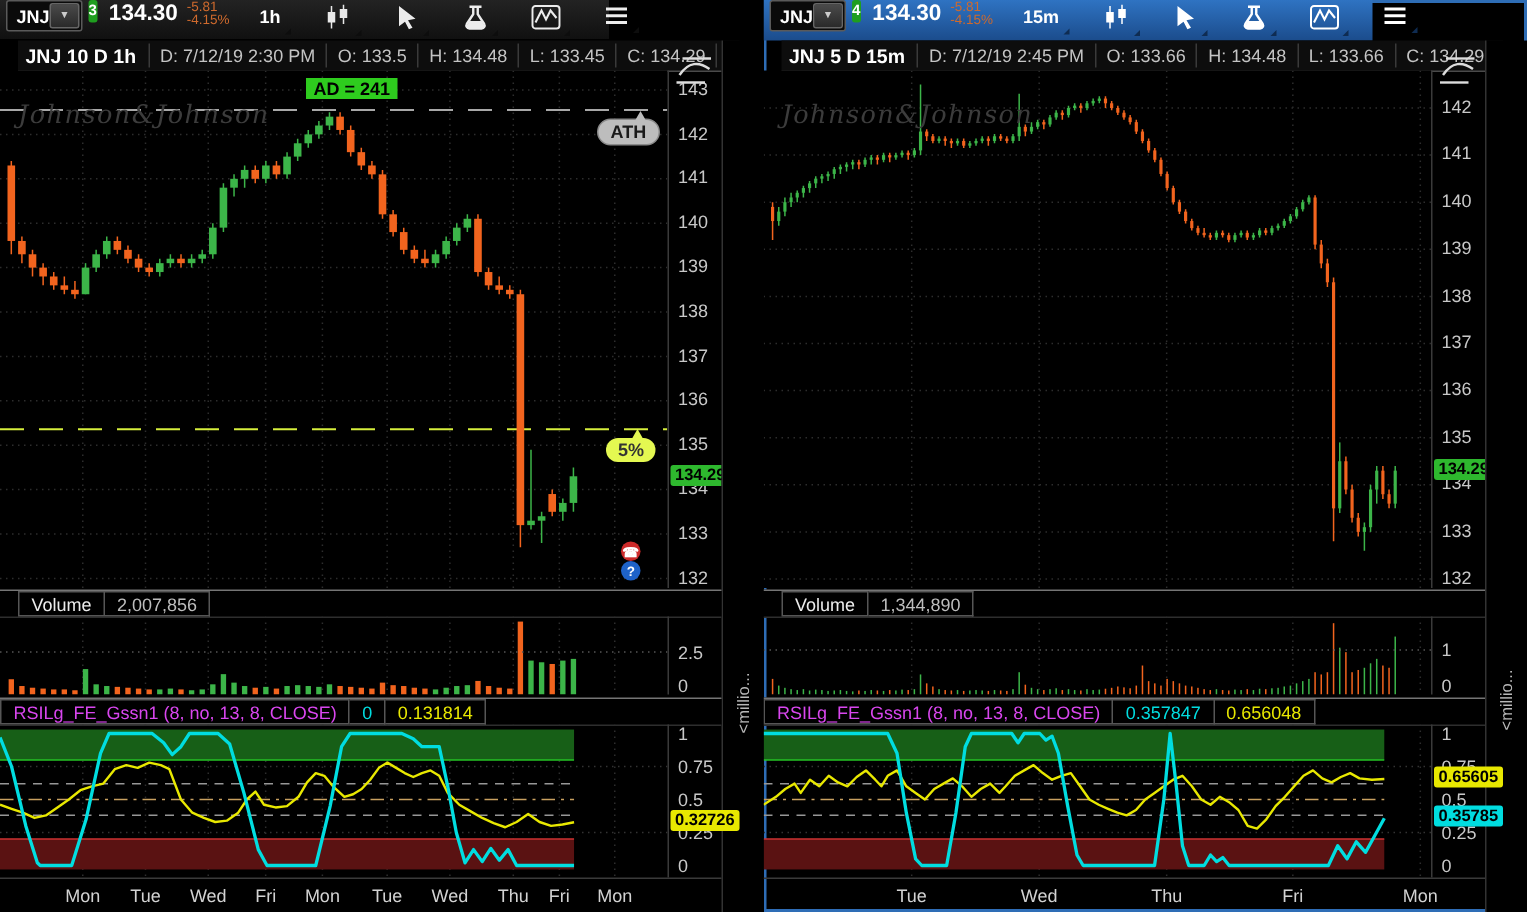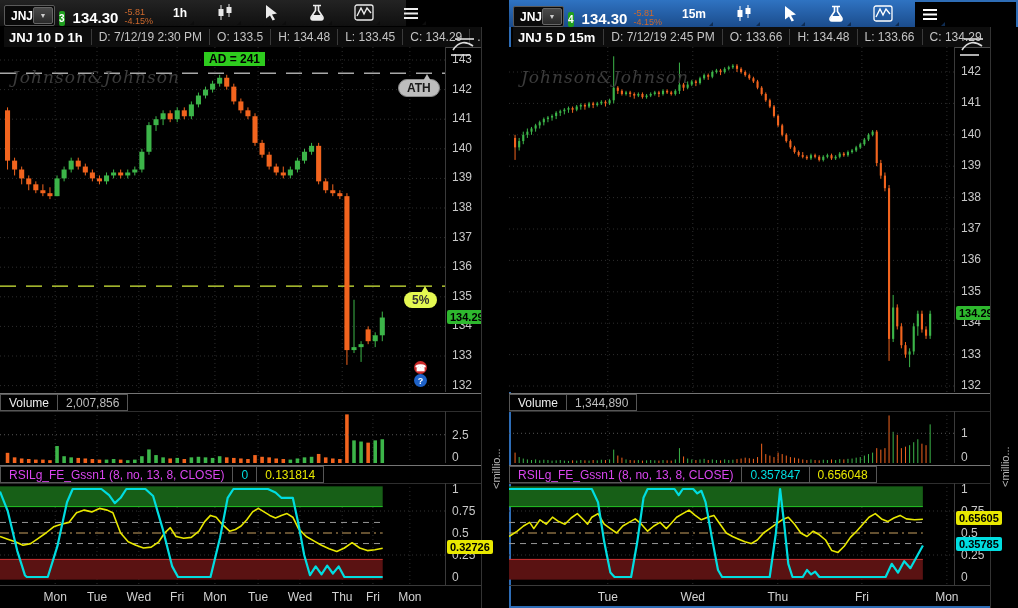--- a/index.html
+++ b/index.html
@@ -1,36 +1,36 @@
 <!DOCTYPE html>
 <html><head>
 <meta charset="utf-8">
 <style>
   html,body{margin:0;padding:0;background:#000;}
   body{width:1018px;height:608px;position:relative;font-family:"Liberation Sans",sans-serif;overflow:hidden;}
   .panel{position:absolute;top:0;width:509px;height:608px;background:#000;overflow:hidden;}
   #panel-left{left:0;}
   #panel-right{left:509px;box-shadow:inset 0 0 0 2px #2e6db6;}
   
-  .toolbar{position:absolute;top:0;left:0;width:406px;height:27px;display:flex;align-items:flex-end;gap:4px;padding:0 4px;box-sizing:border-box;}
+  .toolbar{position:absolute;top:0;left:0;width:406px;height:27px;display:flex;align-items:flex-start;gap:4px;padding:0 4px;box-sizing:border-box;}
   .toolbar.dark{background:linear-gradient(#232323,#101010);border-bottom:1px solid #000;}
   .toolbar.blue{background:linear-gradient(#2f73c2,#1b4c8c);}
   .sym-box{display:flex;align-items:center;height:19px;background:#0a0a0a;border:1px solid #5a5a5a;border-radius:2px;width:96px;}
   .sym-text{flex:1;color:#fff;font-size:12px;font-weight:bold;padding-left:6px;}
   .sym-dd{width:18px;height:15px;margin-right:1px;background:linear-gradient(#4a4a4a,#2a2a2a);border:1px solid #666;border-radius:2px;color:#ccc;font-size:7px;display:flex;align-items:center;justify-content:center;}
   .link-badge{width:13px;height:15px;background:#1f9e1f;color:#fff;font-size:10px;font-weight:bold;display:flex;align-items:center;justify-content:center;border-radius:2px;position:relative;}
   .price{color:#fff;font-size:15px;font-weight:bold;margin-left:4px;}
   .chg{display:flex;flex-direction:column;justify-content:center;font-size:9px;line-height:9px;color:#cf6a2d;margin-left:2px;}
   .tb-sep{width:1px;height:21px;background:rgba(255,255,255,0.18);margin:0 3px;}
   .tf{color:#fff;font-size:12px;font-weight:bold;position:relative;padding:4px 8px 6px 6px;}
   .tool-btn{position:relative;padding:3px 7px 5px 7px;display:flex;align-items:center;}
   .corner{position:absolute;right:1px;bottom:1px;width:0;height:0;border-left:4px solid transparent;border-bottom:4px solid #0d0d0d;}
   .toolbar.blue .corner{border-bottom-color:#0f2c52;}
   
-  .ohlc-row{position:absolute;top:27px;left:4px;width:481px;height:20px;background:#0d0d0d;border-bottom:1px solid #4a4a4a;display:flex;align-items:center;overflow:hidden;}
+  .ohlc-row{position:absolute;top:27px;left:12px;width:481px;height:20px;background:#0d0d0d;border-bottom:1px solid #4a4a4a;display:flex;align-items:center;overflow:hidden;}
   .ohlc-title{color:#fff;font-size:13px;font-weight:bold;padding:0 8px 0 5px;white-space:nowrap;}
   .ofield{color:#c4c4c4;font-size:12px;padding:0 7px;border-left:1px solid #3a3a3a;white-space:nowrap;height:16px;display:flex;align-items:center;}
   
   .plot{position:absolute;top:47px;left:0;width:445px;height:345px;overflow:hidden;background:#000;}
   .axis-main{position:absolute;top:47px;left:445px;width:36px;height:345px;border-left:1px solid #3a3a3a;}
   .ylab{position:absolute;left:6px;color:#c8c8c8;font-size:12px;white-space:nowrap;}
   .axis-bubble{position:absolute;left:1px;padding:1px 3px;font-size:11px;font-weight:bold;border-radius:2px;color:#000;white-space:nowrap;}
   .axis-bubble.green{background:#2eb82e;}
   .axis-bubble.yellow{background:#e8e800;}
   .axis-bubble.cyan{background:#00dde0;}
@@ -46,21 +46,21 @@
   .callout.yellow{left:404px;background:#e4f851;color:#333;}
   .callout.gray::after{content:"";position:absolute;top:-6px;right:8px;border-left:4px solid transparent;border-right:4px solid transparent;border-bottom:7px solid #bdbdbd;}
   .callout.yellow::after{content:"";position:absolute;top:-6px;right:8px;border-left:4px solid transparent;border-right:4px solid transparent;border-bottom:7px solid #e4f851;}
   .mini-circle{position:absolute;width:13px;height:13px;border-radius:50%;display:flex;align-items:center;justify-content:center;color:#fff;font-size:9px;font-weight:bold;}
   .mini-circle.red{left:414px;top:314px;background:#cc2a2a;}
   .mini-circle.blue{left:414px;top:327px;background:#1e62c8;}
   
   .pane-header{position:absolute;left:0;width:481px;height:17px;background:#000;border-top:1px solid #757575;border-bottom:1px solid #2e2e2e;display:flex;align-items:stretch;}
   .cell{border:1px solid #565656;border-left:none;padding:0 8px;font-size:12px;display:flex;align-items:center;white-space:nowrap;}
   .cell:first-child{border-left:1px solid #565656;}
-  .cell.white{color:#ececec;}
+  .cell.white{color:#ececec;margin-left:12px;}
   .cell.gray{color:#bdbdbd;}
   .cell.green{color:#d946ef;}
   .cell.cyan{color:#00dde0;}
   .cell.yellow{color:#e8e800;}
   .vol-header{top:393px;}
   .vol-svg{position:absolute;top:411px;left:0;}
   .vol-axis{position:absolute;top:411px;left:445px;width:36px;height:52px;border-left:1px solid #3a3a3a;}
   .rsi-header{top:465px;}
   .rsi-svg{position:absolute;top:483px;left:0;}
   .rsi-axis{position:absolute;top:483px;left:445px;width:36px;height:102px;border-left:1px solid #3a3a3a;}

